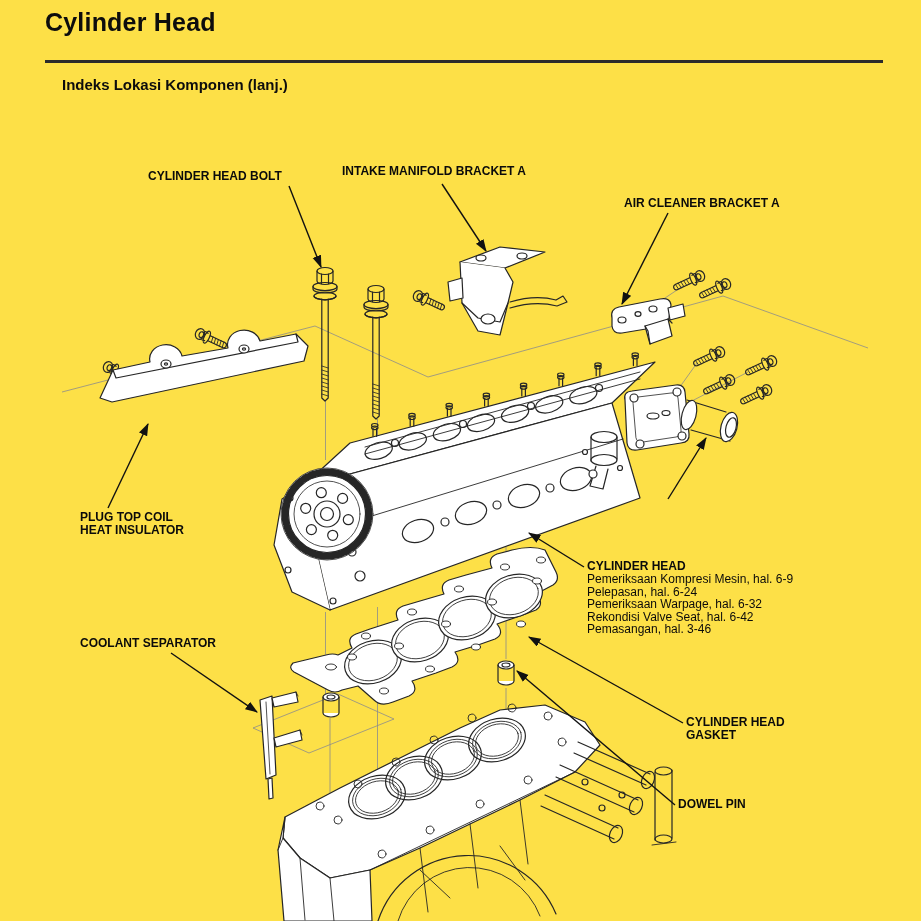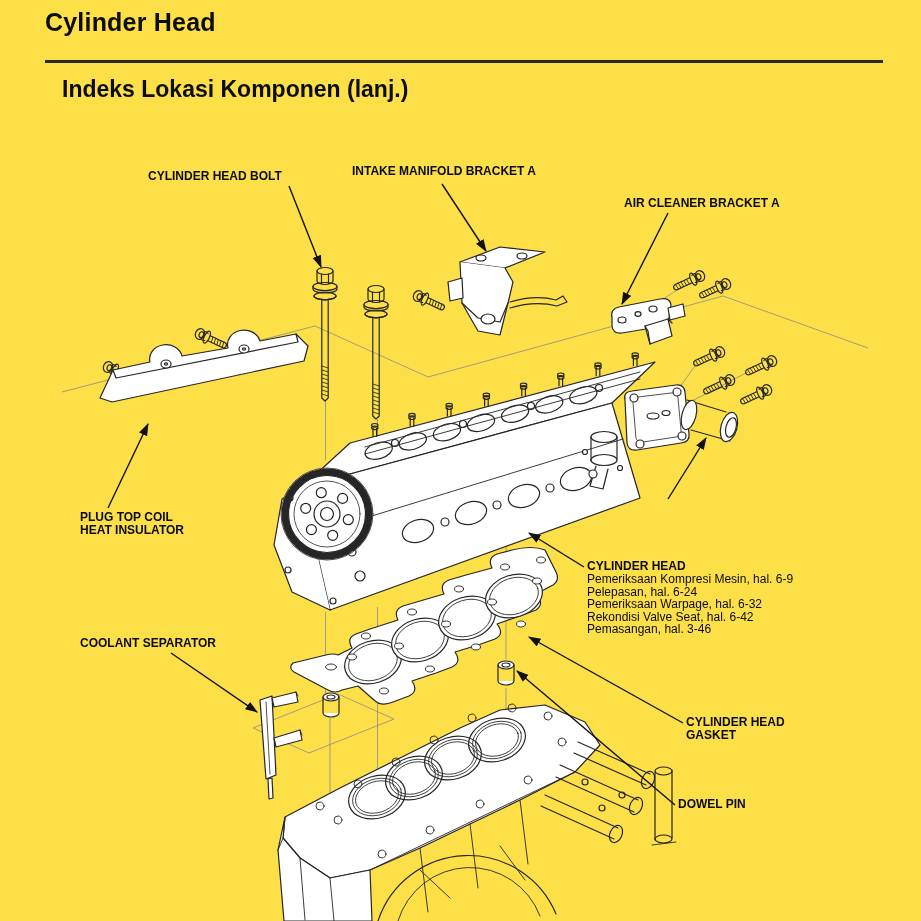--- a/index.html
+++ b/index.html
@@ -9,21 +9,21 @@
   }
   .page-title{
     position:absolute;left:45px;top:8px;margin:0;
     font-size:25px;font-weight:bold;letter-spacing:.2px;color:#0d0d0d;
   }
   .title-rule{
     position:absolute;left:45px;width:838px;top:60px;height:3px;background:#2b2b2b;
   }
   .section-subtitle{
     position:absolute;left:62px;top:76px;margin:0;
-    font-size:23px;font-weight:bold;color:#0d0d0d;
+    font-size:15px;font-weight:bold;color:#0d0d0d;
   }
   .diagram{position:absolute;left:0;top:0;width:779px;height:921px;}
   .diagram svg{position:absolute;left:0;top:0;}
   .lbl{
     position:absolute;font-size:12px;font-weight:bold;line-height:13px;
     color:#0b0b0b;white-space:nowrap;
   }
   .lbl .ln{display:block;}
   .lbl .ref{display:block;font-weight:normal;line-height:12.5px;}
 </style>
@@ -320,21 +320,21 @@
         <line x1="171" y1="653" x2="257" y2="712" marker-end="url(#ah)"></line>
         <line x1="683" y1="723" x2="529" y2="637" marker-end="url(#ah)"></line>
         <line x1="675" y1="805" x2="517" y2="671" marker-end="url(#ah)"></line>
       </g>
     </svg>
 
     <div class="lbl" style="left:148px;top:170px;">
       <span class="ln">CYLINDER HEAD BOLT</span>
     </div>
 
-    <div class="lbl" style="left:352px;top:165px;text-align:center;">
+    <div class="lbl" style="left:342px;top:165px;text-align:center;">
       <span class="ln">INTAKE MANIFOLD BRACKET A</span>
     </div>
 
     <div class="lbl" style="left:624px;top:197px;">
       <span class="ln">AIR CLEANER BRACKET A</span>
     </div>
 
     <div class="lbl" style="left:80px;top:511px;">
       <span class="ln">PLUG TOP COIL</span>
       <span class="ln">HEAT INSULATOR</span>

